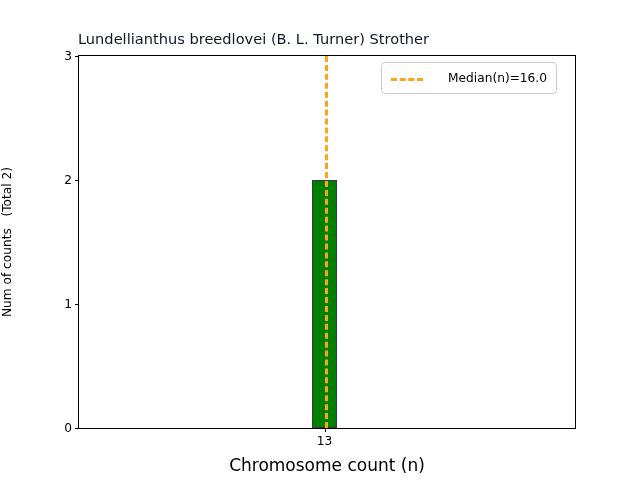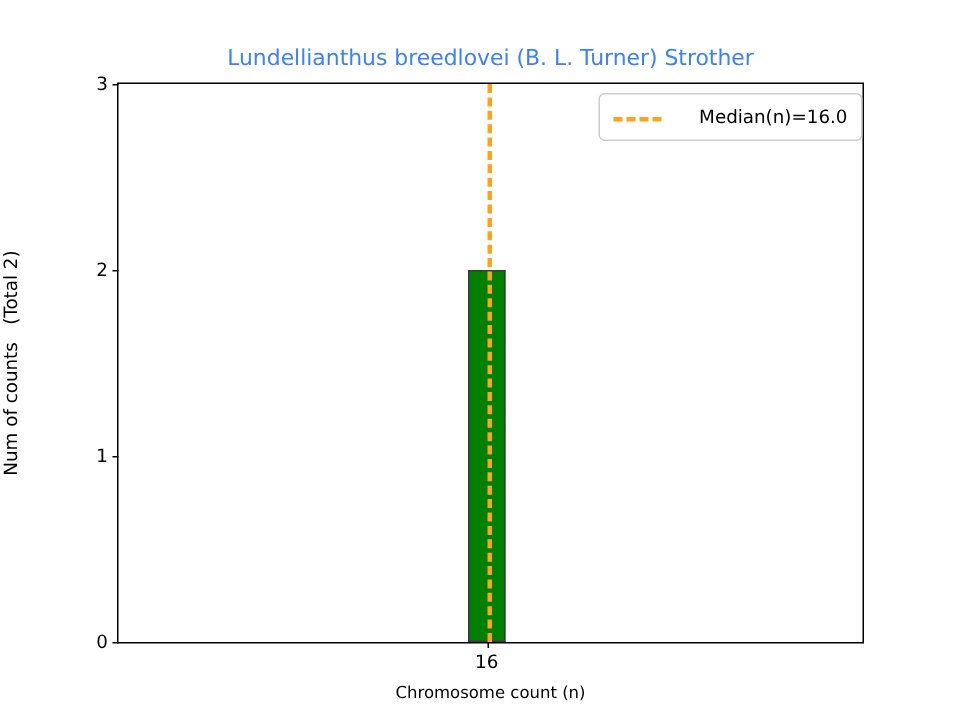--- a/index.html
+++ b/index.html
@@ -15,23 +15,23 @@
     font-family: "DejaVu Sans", sans-serif;
     overflow: hidden;
   }
 
   
   #chart-title {
     position: absolute;
     left: 78px;
     top: 30px;
     width: 498px;
-    text-align: center;
+    text-align: left;
     font-size: 14.6px;
-    color: #3b82f6;
+    color: #0f172a;
     white-space: nowrap;
   }
 
   
   #plot-area {
     position: absolute;
     left: 78px;
     top: 55px;
     width: 498px;
     height: 374px;
@@ -110,42 +110,42 @@
     white-space: nowrap;
   }
 
   
   #xlabel {
     position: absolute;
     left: 78px;
     top: 455px;
     width: 498px;
     text-align: center;
-    font-size: 11px;
+    font-size: 17px;
     color: #000000;
     white-space: nowrap;
   }
   #ylabel {
     position: absolute;
     left: 0px;
     top: 55px;
     width: 374px;
     height: 40px;
     transform-origin: 0 0;
     transform: rotate(-90deg) translateX(-374px);
     text-align: center;
     font-size: 12.2px;
     color: #000000;
     white-space: pre;
   }
 
   
   #legend {
     position: absolute;
-    right: 0;
+    right: 18px;
     top: 6px;
     background: #ffffff;
     border: 0.9px solid #cccccc;
     border-radius: 4px;
     padding: 7px 9px 7px 9px;
     display: flex;
     flex-direction: row;
     align-items: flex-start;
     gap: 25px;
     box-sizing: border-box;
@@ -195,21 +195,21 @@
       <div class="ytick-mark"></div>
       <div class="ytick-label">2</div>
     </div>
     <div class="ytick" style="top:0%;">
       <div class="ytick-mark"></div>
       <div class="ytick-label">3</div>
     </div>
 
     <div class="xtick" style="left:245.5px;">
       <div class="xtick-mark"></div>
-      <div class="xtick-label">16</div>
+      <div class="xtick-label">13</div>
     </div>
 
     <div id="legend">
       <div id="legend-swatch"></div>
       <div id="legend-text">
         <span>Median(n)=16.0</span>
       </div>
     </div>
 
   </div>

